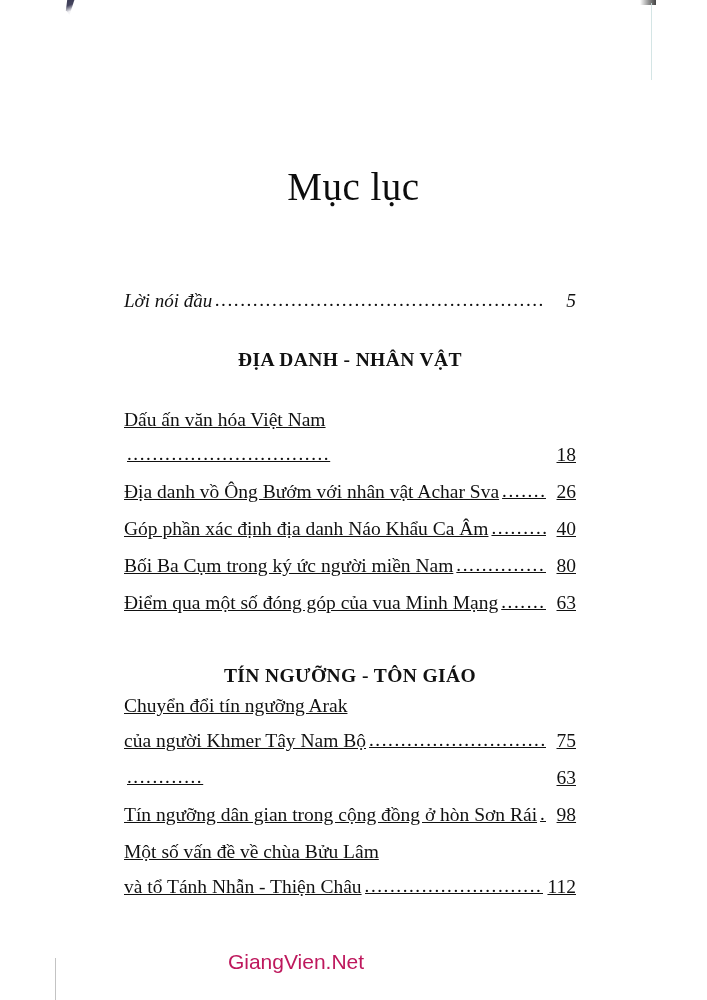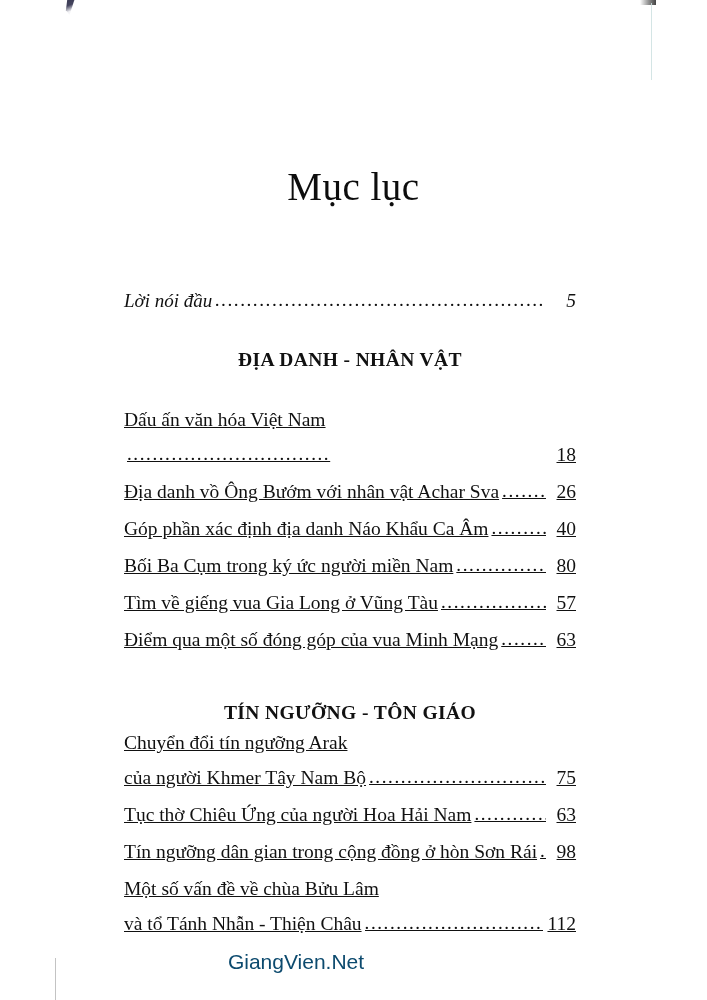--- a/index.html
+++ b/index.html
@@ -138,21 +138,21 @@
   }
 
   .watermark {
     position: absolute;
     top: 950px;
     left: 0;
     width: 592px;
     text-align: center;
     font-family: "Liberation Sans", "DejaVu Sans", sans-serif;
     font-size: 21px;
-    color: #0c4a6e;
+    color: #be185d;
     letter-spacing: 0px;
   }
 </style>
 </head>
 <body>
 
 <div class="page">
 
   <div class="scan-wedge"></div>
   <div class="scan-mark-tr"></div>
@@ -194,44 +194,36 @@
         </div>
         <div class="entry">
           <div class="entry-row">
             <span class="lbl">Bối Ba Cụm trong ký ức người miền Nam</span>
             <span class="leader">...............</span>
             <span class="pageno">80</span>
           </div>
         </div>
         <div class="entry">
           <div class="entry-row">
-            <span class="lbl">Tìm về giếng vua Gia Long ở Vũng Tàu</span>
-            <span class="leader">.................</span>
-            <span class="pageno">57</span>
-          </div>
-        </div>
-        <div class="entry">
-          <div class="entry-row">
             <span class="lbl">Điểm qua một số đóng góp của vua Minh Mạng</span>
             <span class="leader">........</span>
             <span class="pageno">63</span>
           </div>
         </div>
         <div class="section-head second">TÍN NGƯỠNG - TÔN GIÁO</div>
         <div class="entry">
           <div class="line1">Chuyển đổi tín ngưỡng Arak</div>
           <div class="entry-row">
             <span class="lbl">của người Khmer Tây Nam Bộ</span>
             <span class="leader">.............................</span>
             <span class="pageno">75</span>
           </div>
         </div>
         <div class="entry">
           <div class="entry-row">
-            <span class="lbl">Tục thờ Chiêu Ứng của người Hoa Hải Nam</span>
             <span class="leader">............</span>
             <span class="pageno">63</span>
           </div>
         </div>
         <div class="entry">
           <div class="entry-row">
             <span class="lbl">Tín ngưỡng dân gian trong cộng đồng ở hòn Sơn Rái</span>
             <span class="leader">..</span>
             <span class="pageno">98</span>
           </div>

